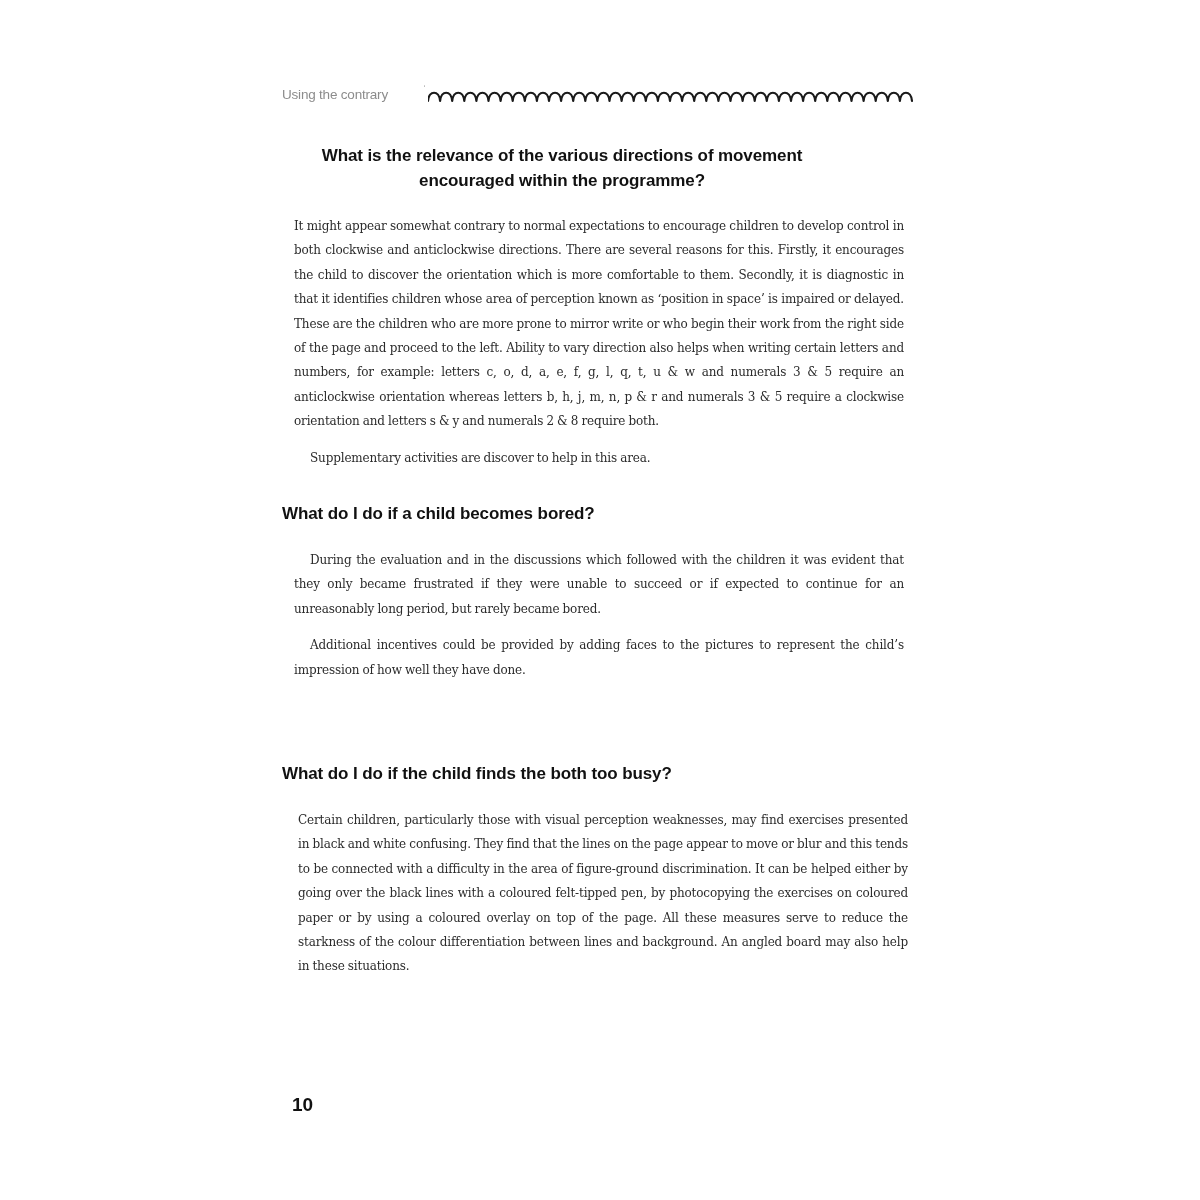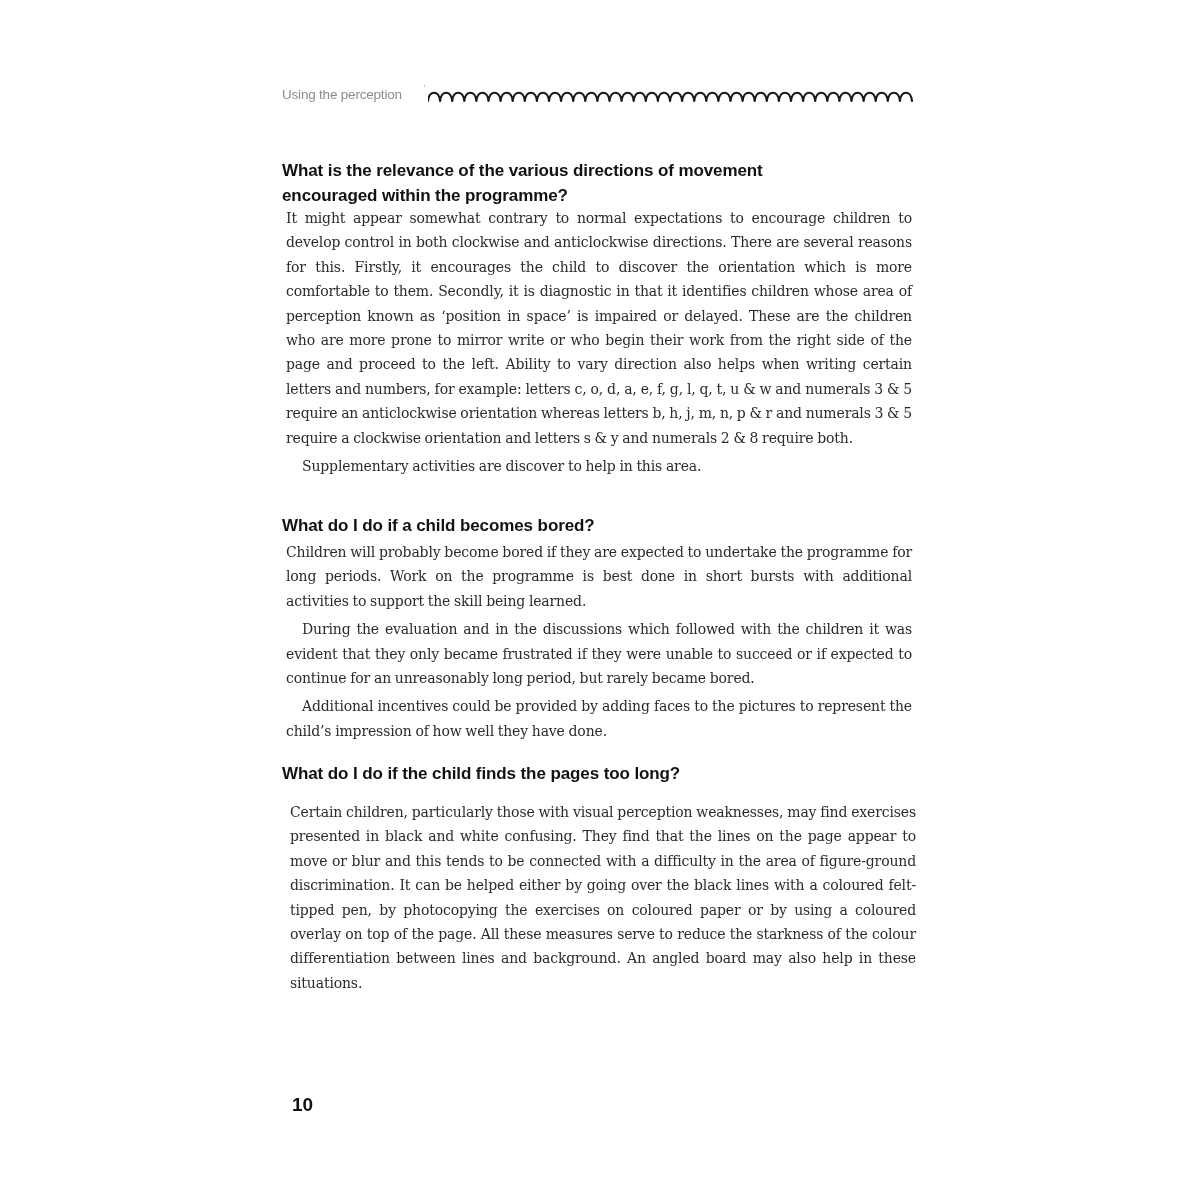--- a/index.html
+++ b/index.html
@@ -56,79 +56,78 @@
       font-family: "Liberation Sans", sans-serif;
       font-weight: bold;
       font-size: 17px;
       line-height: 25px;
       color: #111111;
       margin: 0;
       letter-spacing: -0.1px;
     }
     .body-text {
       font-family: "DejaVu Serif", serif;
-      font-size: 14px;
+      font-size: 12px;
       line-height: 24.4px;
       color: #2b2b2b;
       text-align: justify;
-      margin: 4px;
+      margin: 12px;
       letter-spacing: -0.15px;
       word-spacing: -0.5px;
     }
     .body-text.indent {
       text-indent: 16px;
     }
-    .sec1-h { position: absolute; top: 158px; left: 0; width: 634px; }
+    .sec1-h { position: absolute; top: 143px; left: 0; width: 634px; text-align: center; }
     .sec1-b { position: absolute; top: 202px; left: 0; width: 634px; }
-    .sec2-h { position: absolute; top: 501px; left: 0; width: 634px; margin-top: 12px; }
+    .sec2-h { position: absolute; top: 501px; left: 0; width: 634px; }
     .sec2-b { position: absolute; top: 536px; left: 0; width: 634px; }
     .sec3-h { position: absolute; top: 761px; left: 0; width: 634px; }
     .sec3-b { position: absolute; top: 796px; left: 4px; width: 634px; }
     .page-number {
       position: absolute;
       top: 1094px;
       left: 1px;
       font-family: "Liberation Sans", sans-serif;
       font-weight: bold;
       font-size: 19px;
       color: #111111;
       margin-left: 9px;
     }
   </style>
 </head>
 <body>
 
 <div class="page">
 
   <div class="running-header">
-    <span class="running-title">Using the perception</span>
+    <span class="running-title">Using the contrary</span>
     <span class="running-mark">ˈ</span>
     <svg class="wave" viewBox="0 0 488 18" preserveAspectRatio="none">
       <path id="wavepath" d="M0 15 C1 4,11.1 4,12.1 15 C13.1 4,23.2 4,24.2 15 C25.2 4,35.3 4,36.3 15 C37.3 4,47.4 4,48.4 15 C49.4 4,59.5 4,60.5 15 C61.5 4,71.6 4,72.6 15 C73.6 4,83.69999999999999 4,84.69999999999999 15 C85.7 4,95.8 4,96.8 15 C97.8 4,107.89999999999999 4,108.89999999999999 15 C109.89999999999999 4,119.99999999999999 4,120.99999999999999 15 C122 4,132.1 4,133.1 15 C134.1 4,144.2 4,145.2 15 C146.2 4,156.29999999999998 4,157.29999999999998 15 C158.29999999999998 4,168.39999999999998 4,169.39999999999998 15 C170.4 4,180.5 4,181.5 15 C182.5 4,192.6 4,193.6 15 C194.6 4,204.7 4,205.7 15 C206.7 4,216.79999999999998 4,217.79999999999998 15 C218.79999999999998 4,228.89999999999998 4,229.89999999999998 15 C230.9 4,241 4,242 15 C243 4,253.1 4,254.1 15 C255.1 4,265.2 4,266.2 15 C267.2 4,277.3 4,278.3 15 C279.3 4,289.40000000000003 4,290.40000000000003 15 C291.4 4,301.5 4,302.5 15 C303.5 4,313.6 4,314.6 15 C315.59999999999997 4,325.7 4,326.7 15 C327.7 4,337.8 4,338.8 15 C339.8 4,349.90000000000003 4,350.90000000000003 15 C351.9 4,362 4,363 15 C364 4,374.1 4,375.1 15 C376.09999999999997 4,386.2 4,387.2 15 C388.2 4,398.3 4,399.3 15 C400.3 4,410.40000000000003 4,411.40000000000003 15 C412.4 4,422.5 4,423.5 15 C424.5 4,434.6 4,435.6 15 C436.59999999999997 4,446.7 4,447.7 15 C448.7 4,458.8 4,459.8 15 C460.8 4,470.90000000000003 4,471.90000000000003 15 C472.9 4,483 4,484 15" fill="none" stroke="#1a1a1a" stroke-width="2.2" stroke-linecap="round" stroke-linejoin="round"></path>
     </svg>
   </div>
 
   <div class="sec1-h">
     <h2 class="section-heading" style="width:560px;">What is the relevance of the various directions of movement encouraged within the programme?</h2>
   </div>
   <div class="sec1-b">
     <p class="body-text">It might appear somewhat contrary to normal expectations to encourage children to develop control in both clockwise and anticlockwise directions. There are several reasons for this. Firstly, it encourages the child to discover the orientation which is more comfortable to them. Secondly, it is diagnostic in that it identifies children whose area of perception known as ‘position in space’ is impaired or delayed. These are the children who are more prone to mirror write or who begin their work from the right side of the page and proceed to the left. Ability to vary direction also helps when writing certain letters and numbers, for example: letters c, o, d, a, e, f, g, l, q, t, u &amp; w and numerals 3 &amp; 5 require an anticlockwise orientation whereas letters b, h, j, m, n, p &amp; r and numerals 3 &amp; 5 require a clockwise orientation and letters s &amp; y and numerals 2 &amp; 8 require both.</p>
     <p class="body-text indent">Supplementary activities are discover to help in this area.</p>
   </div>
 
   <div class="sec2-h">
     <h2 class="section-heading">What do I do if a child becomes bored?</h2>
   </div>
   <div class="sec2-b">
-    <p class="body-text">Children will probably become bored if they are expected to undertake the programme for long periods. Work on the programme is best done in short bursts with additional activities to support the skill being learned.</p>
     <p class="body-text indent">During the evaluation and in the discussions which followed with the children it was evident that they only became frustrated if they were unable to succeed or if expected to continue for an unreasonably long period, but rarely became bored.</p>
     <p class="body-text indent">Additional incentives could be provided by adding faces to the pictures to represent the child’s impression of how well they have done.</p>
   </div>
 
   <div class="sec3-h">
-    <h2 class="section-heading">What do I do if the child finds the pages too long?</h2>
+    <h2 class="section-heading">What do I do if the child finds the both too busy?</h2>
   </div>
   <div class="sec3-b">
     <p class="body-text">Certain children, particularly those with visual perception weaknesses, may find exercises presented in black and white confusing. They find that the lines on the page appear to move or blur and this tends to be connected with a difficulty in the area of figure-ground discrimination. It can be helped either by going over the black lines with a coloured felt-tipped pen, by photocopying the exercises on coloured paper or by using a coloured overlay on top of the page. All these measures serve to reduce the starkness of the colour differentiation between lines and background. An angled board may also help in these situations.</p>
   </div>
 
   <div class="page-number">10</div>
 </div>
 
 </body></html>

